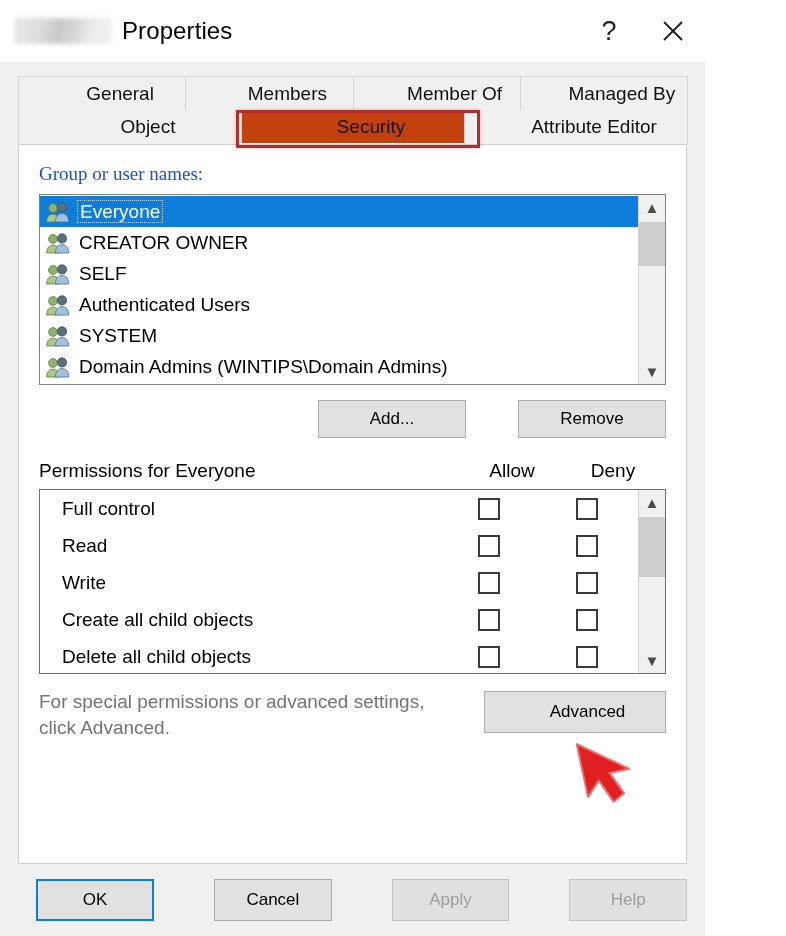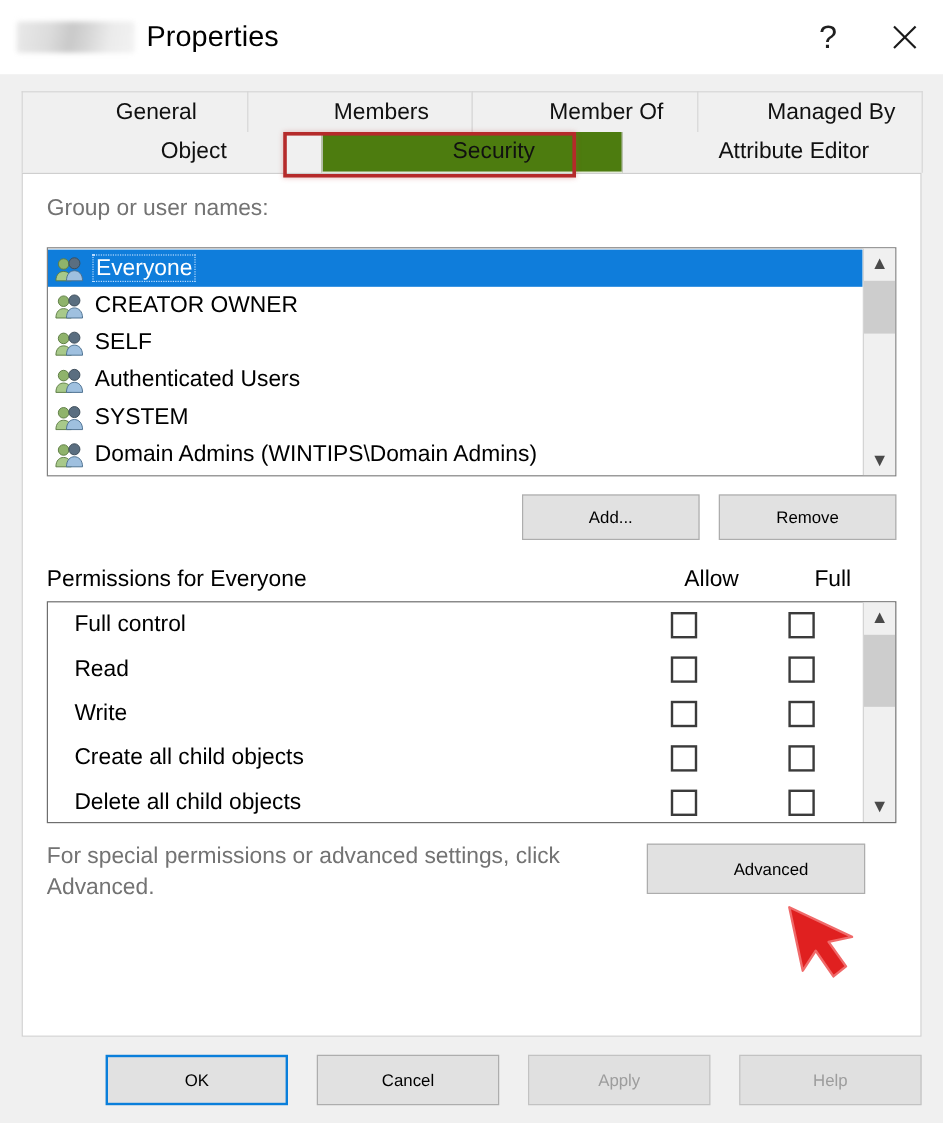--- a/index.html
+++ b/index.html
@@ -12,21 +12,21 @@
     height: 936px;
     font-family: "Liberation Sans", sans-serif;
     overflow: hidden;
     position: relative;
   }
 
   
   .window {
     position: absolute;
     left: 0; top: 0;
-    width: 786px;
+    width: 705px;
     height: 936px;
     background: #f0f0f0;
     box-sizing: border-box;
     display: flex;
     flex-direction: column;
   }
 
   
   .titlebar {
     height: 62px;
@@ -100,21 +100,21 @@
     justify-content: center;
     font-size: 19px;
     color: #111111;
     box-sizing: border-box;
     cursor: default;
     user-select: none;
     padding-left: 36px;
   }
   .tab-row.row2 .tab { border-top: none; }
   .tab.selected {
-    background: #4d7c0f;
+    background: #c2410c;
     border: 1px solid #cfcfcf;
     border-bottom: 1px solid #ffffff;
     position: relative;
     z-index: 3;
   }
   .red-highlight {
     position: absolute;
     left: 236px;
     top: 48px;
     width: 244px;
@@ -134,22 +134,23 @@
     flex: 1;
     box-sizing: border-box;
     padding: 18px 20px 10px 20px;
     position: relative;
     display: flex;
     flex-direction: column;
   }
 
   .section-label {
     font-size: 19px;
-    color: #737373;
-    margin-bottom: 21px;
+    color: #1d4ed8;
+    margin-bottom: 9px;
+    font-family: Liberation Serif, serif;
   }
 
   
   .listbox {
     border: 1px solid #828282;
     background: #ffffff;
     height: 191px;
     display: flex;
     box-sizing: border-box;
     overflow: hidden;
@@ -218,29 +219,30 @@
     position: absolute;
     left: 0; right: 0;
     background: #cdcdcd;
     cursor: default;
   }
 
   
   .btn {
     border: 1px solid #adadad;
     background: #e1e1e1;
-    font-size: 14px;
+    font-size: 17px;
     color: #000000;
     display: flex;
     align-items: center;
     justify-content: center;
     box-sizing: border-box;
     cursor: default;
     user-select: none;
     font-family: "Liberation Sans", sans-serif;
+    margin-left: 36px;
   }
   .btn.disabled { color: #9d9d9d; border-color: #c2c2c2; background: #e0e0e0; }
   .btn.default {
     border: 2px solid #0a7fdb;
     background: #e1e1e1;
   }
 
   .addremove-row {
     display: flex;
     justify-content: flex-end;
@@ -498,21 +500,21 @@
     </div>
 
     <div class="addremove-row">
       <div class="btn">Add...</div>
       <div class="btn">Remove</div>
     </div>
 
     <div class="perm-header">
       <div class="perm-title">Permissions for Everyone</div>
       <div class="col-allow">Allow</div>
-      <div class="col-deny">Full</div>
+      <div class="col-deny">Deny</div>
     </div>
 
     <div class="permbox">
       <div class="permbox-items">
 
         <div class="perm-row">
           <div class="perm-name">Full control</div>
           <div class="cb-cell allow">
             <div class="checkbox"></div>
           </div>

